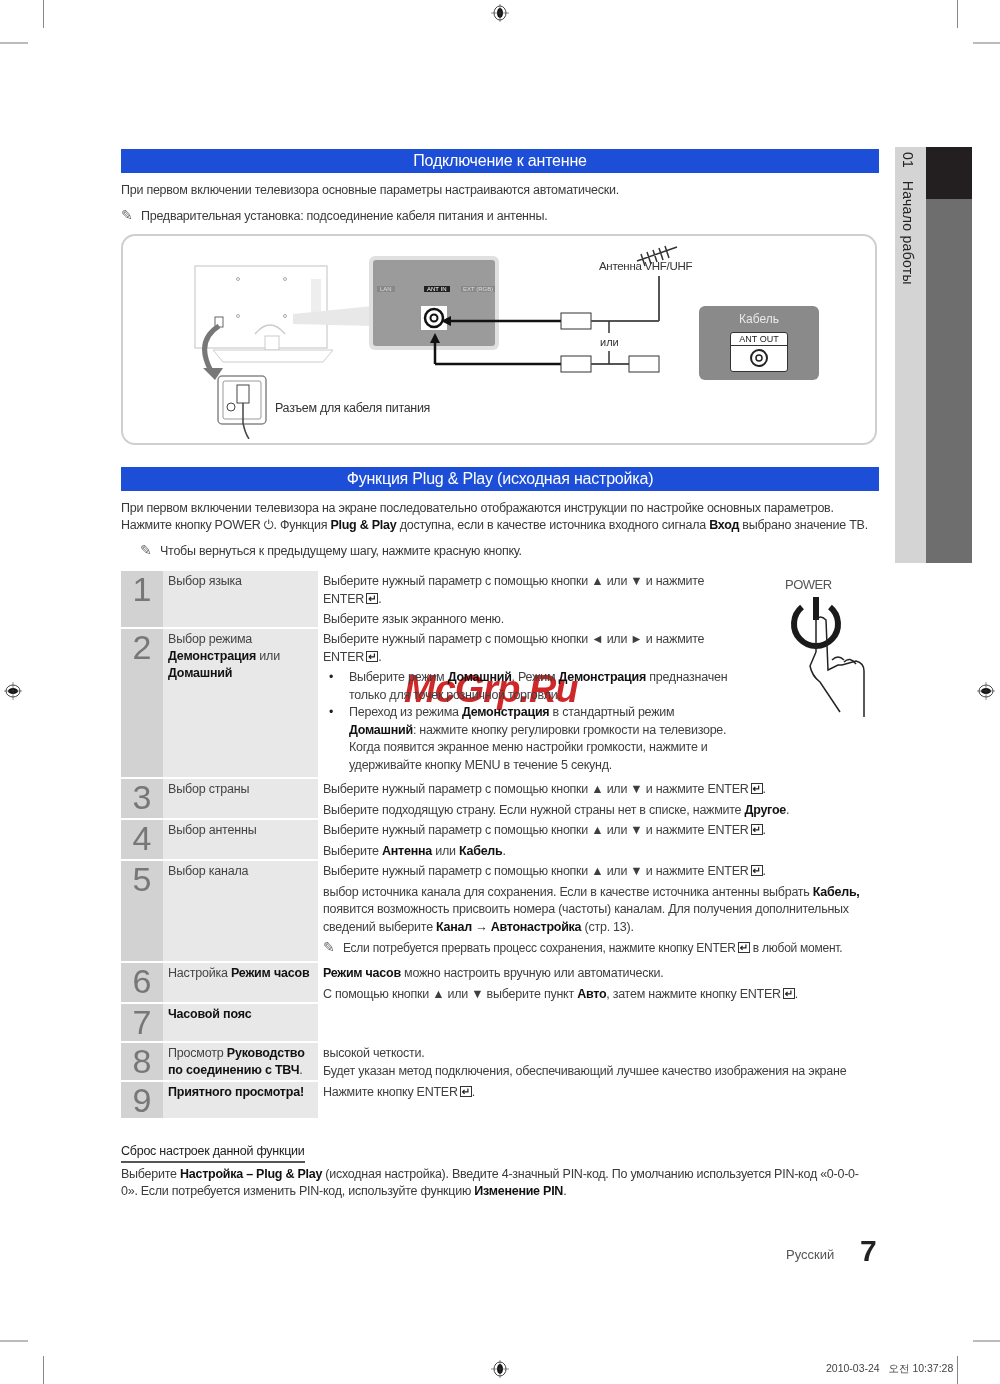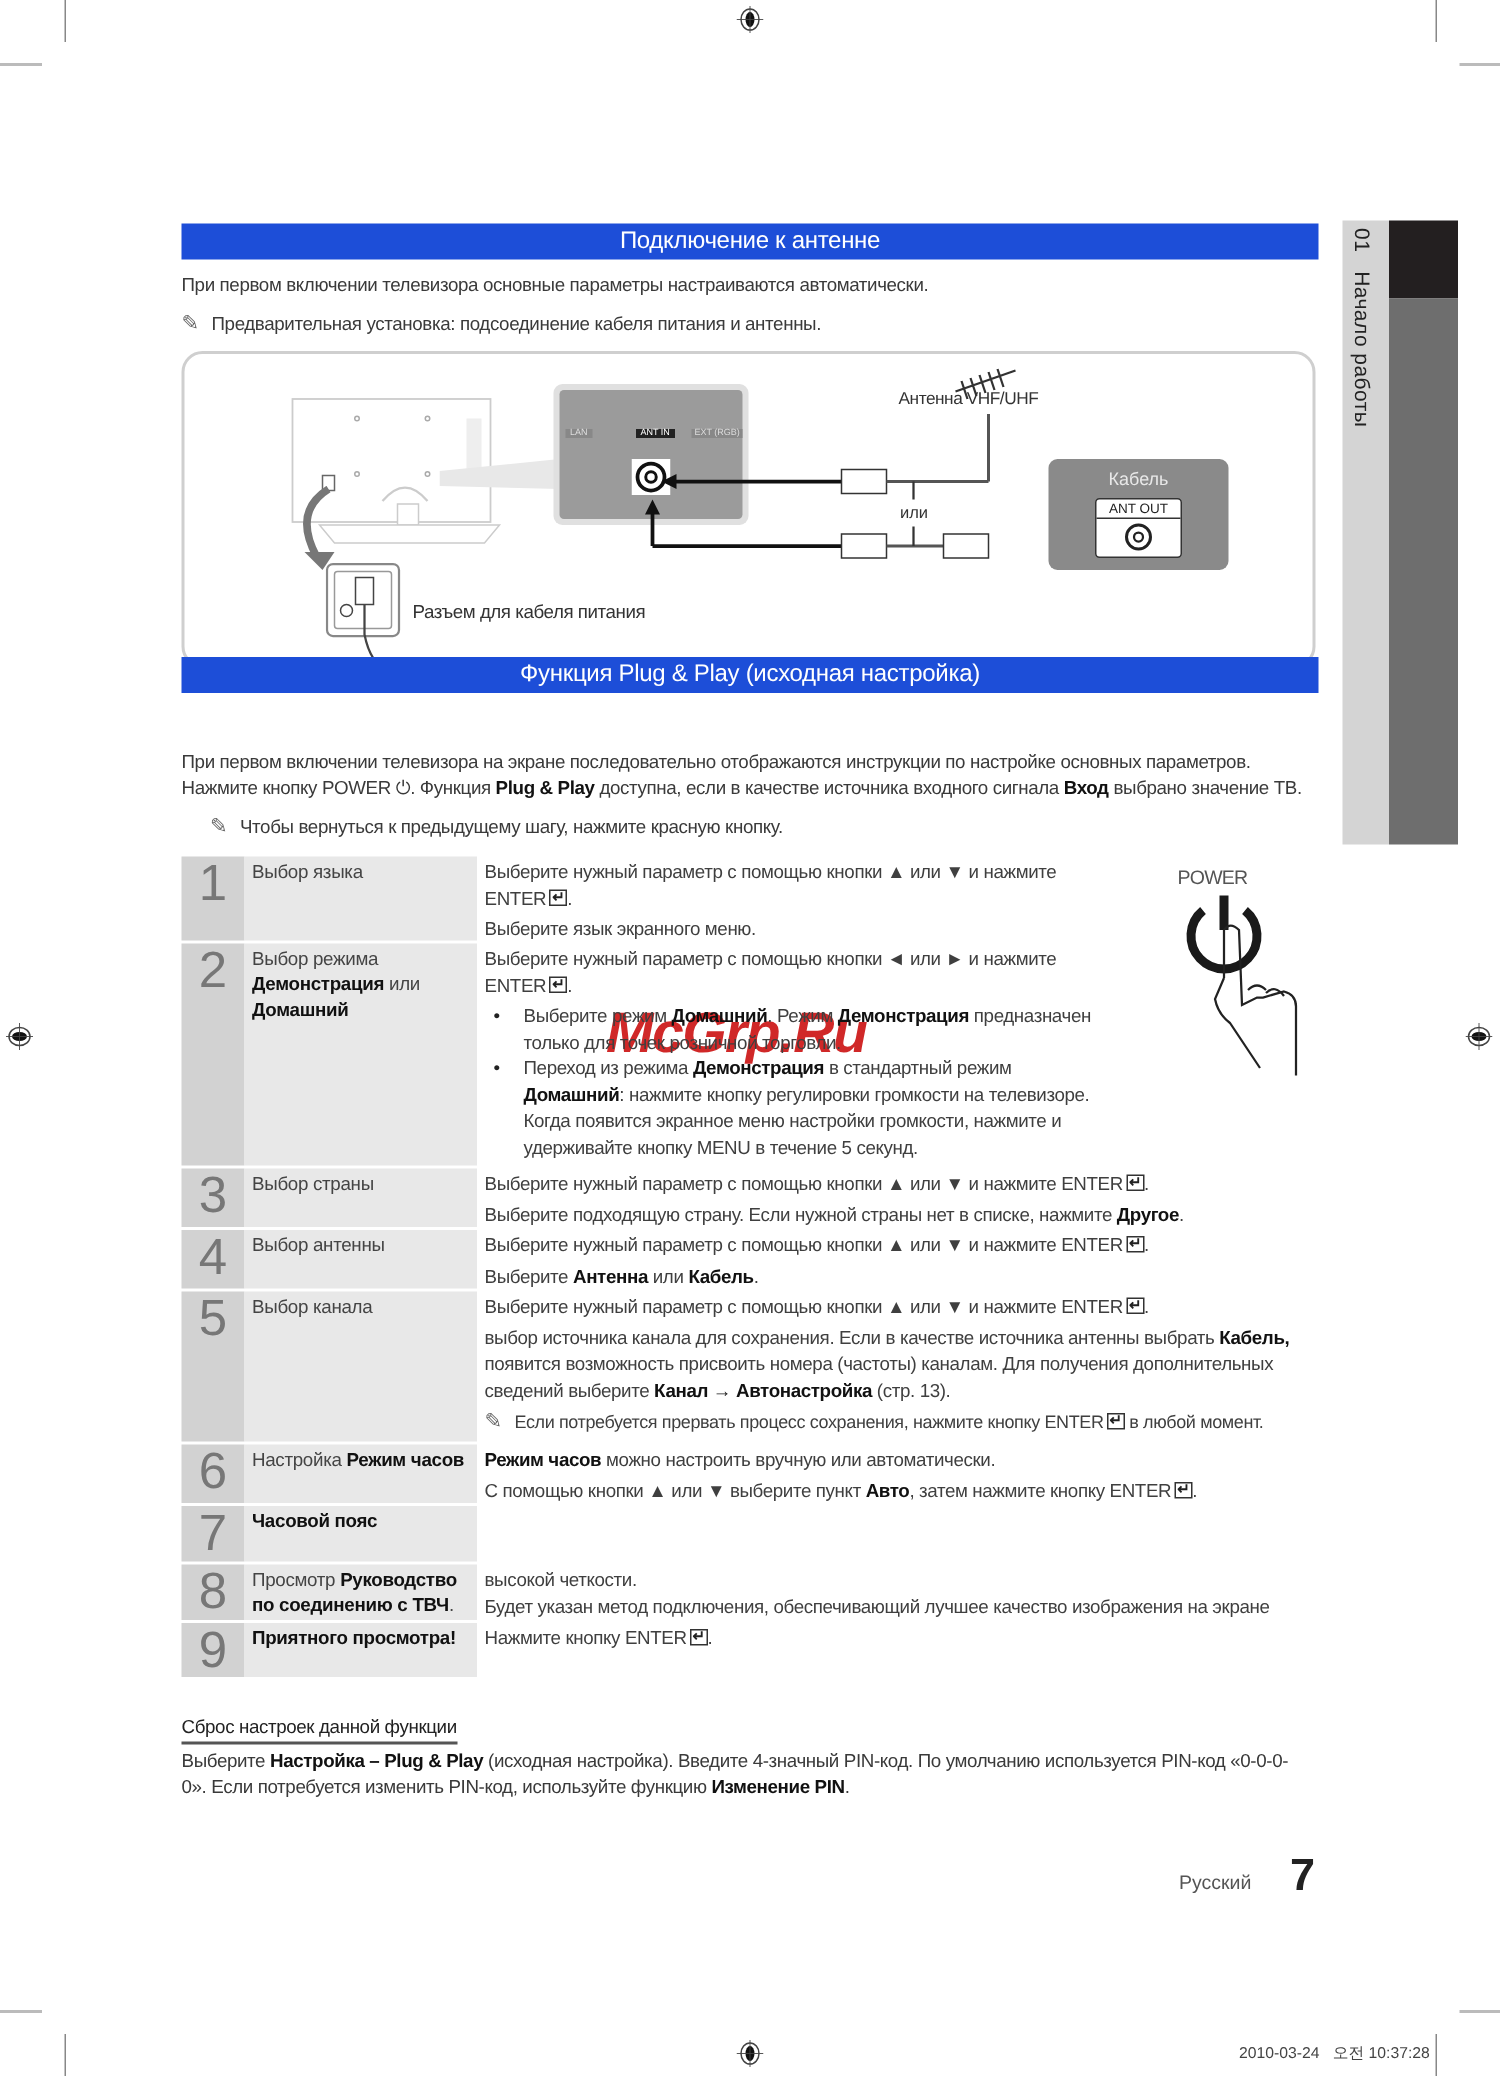--- a/index.html
+++ b/index.html
@@ -151,21 +151,21 @@
     <div class="abs" style="left:31px;top:26px;width:58px;height:40px;background:#fff;border:1.5px solid #333;border-radius:3px;box-sizing:border-box;">
       <div style="font-size:9px;text-align:center;color:#222;border-bottom:1px solid #333;line-height:12px;">ANT OUT</div>
       <svg width="56" height="24" viewBox="0 0 56 24">
           <circle cx="28" cy="12" r="8" fill="none" stroke="#222" stroke-width="2"></circle>
           <circle cx="28" cy="12" r="3" fill="none" stroke="#222" stroke-width="1.5"></circle>
         </svg>
     </div>
   </div>
 </div>
 
-<div class="bar-header" style="top:438px;text-align:center;">Функция Plug &amp; Play (исходная настройка)</div>
+<div class="bar-header" style="top:467px;text-align:center;">Функция Plug &amp; Play (исходная настройка)</div>
 <div class="para" style="top:500px;">При первом включении телевизора на экране последовательно отображаются инструкции по настройке основных параметров.</div>
 <div class="para" style="top:517px;">
   <span>Нажмите кнопку POWER </span><span>⏻</span><span>. Функция </span><b>Plug &amp; Play</b><span> доступна, если в качестве источника входного сигнала </span><b>Вход</b><span> выбрано значение ТВ.</span>
 </div>
 <div class="para" style="top:542px;margin-left:19px;">
   <span class="note-icon">✎</span><span>Чтобы вернуться к предыдущему шагу, нажмите красную кнопку.</span>
 </div>
 
 <div class="abs" style="left:785px;top:577px;font-size:13px;color:#555;letter-spacing:-0.5px;">POWER</div>
 <svg class="abs" style="left:780px;top:592px;" width="100" height="125" viewBox="0 0 100 125">

